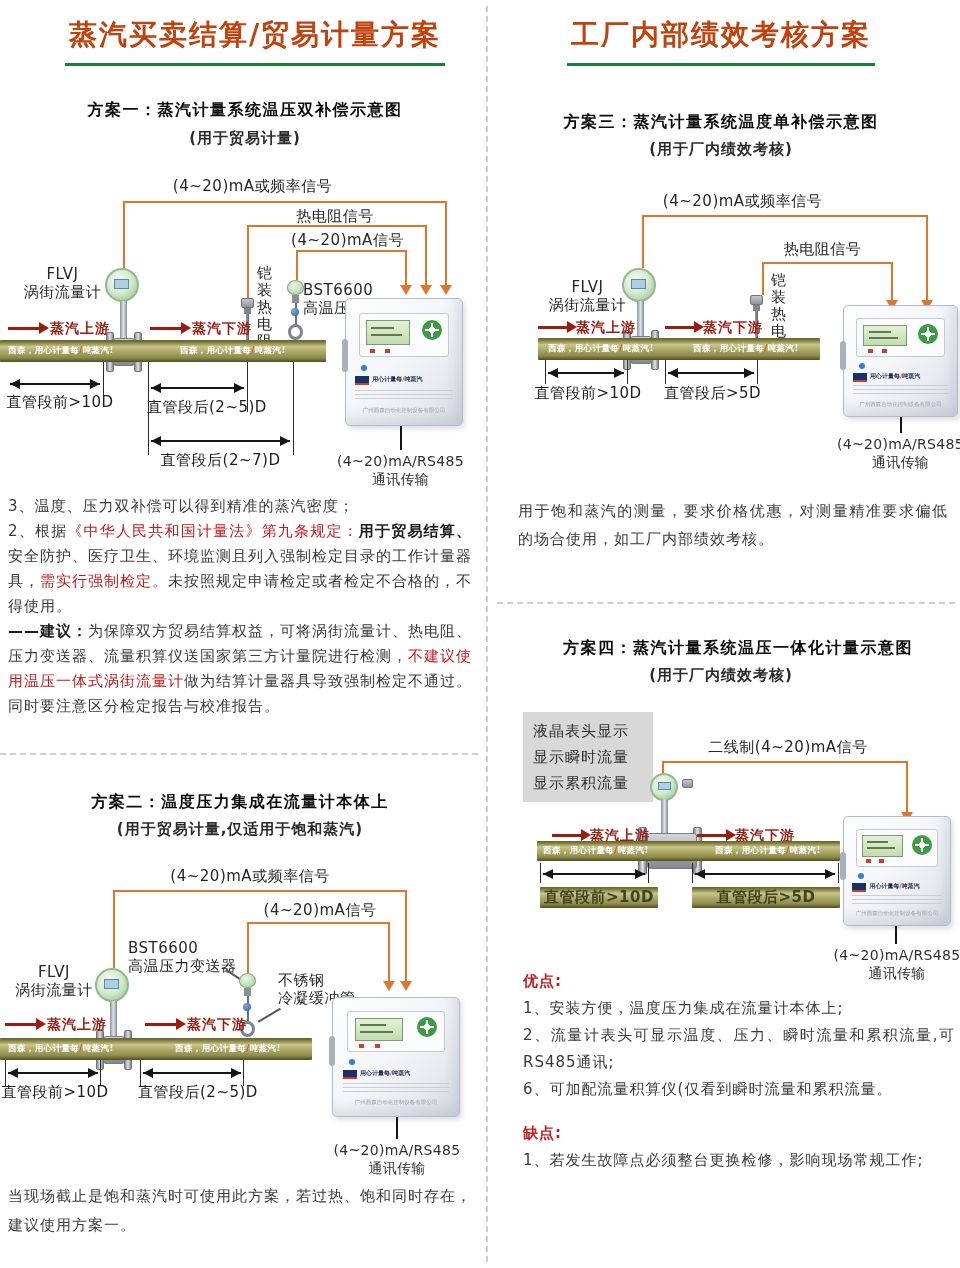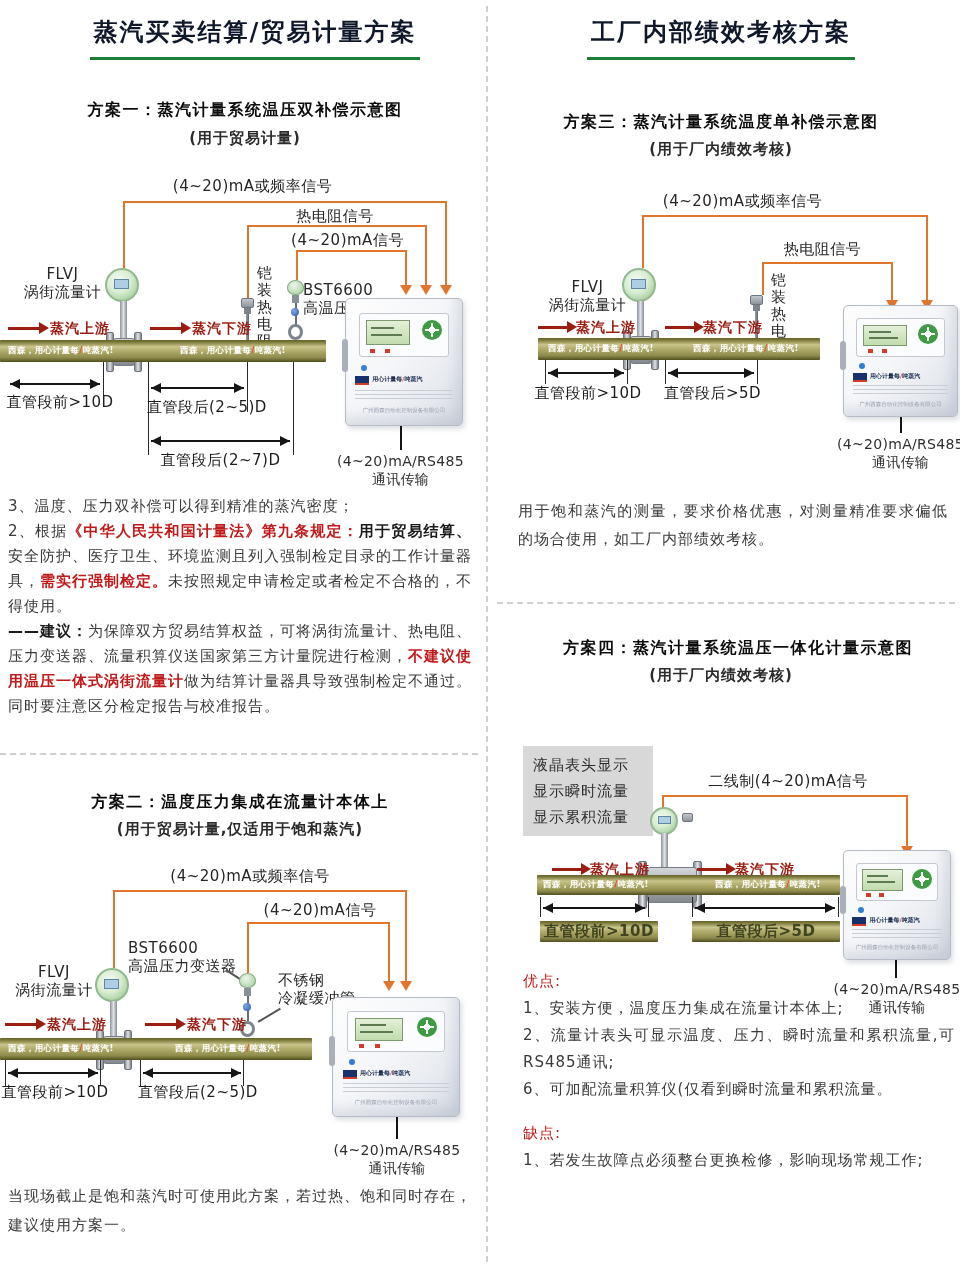--- a/index.html
+++ b/index.html
@@ -5,21 +5,21 @@
 :root{
   --green:#1a8038; --orange:#e0762c; --dred:#9b1d12; --nred:#c21a1a; --olive:#a6a25e;
 }
 *{box-sizing:border-box}
 html,body{margin:0;padding:0}
 body{width:960px;height:1268px;position:relative;background:#fff;overflow:hidden;
      font-family:"DejaVu Sans","Liberation Sans",sans-serif;color:#222}
 i{font-style:normal}
 .abs{position:absolute}
 .ctr{text-align:center}
-.hdr{font-size:24px;font-weight:bold;letter-spacing:2px;text-align:center;color:#0f172a}
+.hdr{font-size:28px;font-weight:bold;letter-spacing:2px;text-align:center;color:#c2410c}
 .hdr span{display:inline-block;padding:0 4px 9px;border-bottom:3px solid var(--green)}
 .stitle{font-size:16px;font-weight:bold;text-align:center;letter-spacing:1.5px;color:#0d0d0d;white-space:nowrap}
 .ssub{font-size:15px;font-weight:600;text-align:center;letter-spacing:1px;color:#2b2b2b;white-space:nowrap}
 .lbl{font-size:15px;color:#262626;letter-spacing:.5px;white-space:nowrap;line-height:18px}
 .hline{height:2px;background:var(--orange)}
 .vline{width:2px;background:var(--orange)}
 .oarrow{width:0;height:0;border-left:6px solid transparent;border-right:6px solid transparent;border-top:10px solid var(--orange)}
 .tick{width:1px;background:#2a2a2a}
 .dim{height:2px;background:#161616}
 .dim:before,.dim:after{content:'';position:absolute;top:-4px;width:0;height:0;border-top:5px solid transparent;border-bottom:5px solid transparent}
@@ -34,26 +34,26 @@
 .sl{color:#e8442a}
 .vtxt{font-size:15px;color:#262626;line-height:17px;text-align:center;word-break:break-all}
 .ptr{position:absolute;height:1.5px;background:#555;transform-origin:left center}
 .barlbl{font-size:15px;font-weight:bold;color:#3f4520;text-align:center;letter-spacing:.5px;white-space:nowrap}
 .commlbl{font-size:14px;color:#2f2f2f;text-align:center;letter-spacing:.3px;white-space:nowrap;line-height:18px}
 .cline{width:2px;background:#141414}
 .vdash{border-left:2px dashed #cfcfcf}
 .hdash{border-top:2px dashed #cfcfcf}
 .note{font-size:15px;line-height:25px;color:#3a3a3a;letter-spacing:1px;text-align:justify}
 .note p{margin:0}
-.red{color:var(--nred);font-weight:bold}
+.red{color:var(--nred);font-weight:normal}
 .bk{font-weight:bold;color:#1a1a1a}
 .para{font-size:15px;line-height:29px;color:#3a3a3a;letter-spacing:1px;text-align:justify}
 .plist{font-size:15px;line-height:27px;color:#3a3a3a;letter-spacing:1px;text-align:justify}
 .plist p{margin:0}
-.ptitle{font-size:15px;font-weight:normal;color:var(--nred);letter-spacing:1px}
+.ptitle{font-size:15px;font-weight:bold;color:var(--nred);letter-spacing:1px}
 .graybox{background:#d8d8d8;padding:6px 10px;font-size:15px;line-height:26px;color:#2d2d2d;letter-spacing:1px}
 
 .vm-head{position:absolute;width:34px;height:34px;border-radius:50%;border:2px solid #93b98f;
   background:radial-gradient(circle at 40% 35%,#f4fbf2 0,#d8edd2 45%,#a9cfa3 80%,#8fbc8b 100%)}
 .vm-lcd{position:absolute;left:7px;top:9px;width:15px;height:10px;background:#aecfe3;border:1px solid #5f87a5}
 .vm-neck{position:absolute;width:7px;background:linear-gradient(90deg,#8d939b,#dfe2e7 50%,#868c94)}
 .vm-fl{position:absolute;width:8px;background:linear-gradient(90deg,#878c94,#e1e4e8 50%,#7f848c);border:1px solid #6f747c;border-radius:2px}
 .vm-body{position:absolute;background:linear-gradient(180deg,#d4d7db,#9fa4ab 60%,#84898f);border:1px solid #787d85;border-radius:3px}
 .rtd-head{position:absolute;width:13px;height:10px;background:linear-gradient(180deg,#c3c8ce,#8d949c);border:1px solid #6d747c;border-radius:2px}
 .rtd-col{position:absolute;width:7px;height:6px;background:#7d848c}
@@ -396,21 +396,21 @@
     <div>(4~20)mA/RS485</div>
     <div>通讯传输</div>
   </div>
 </div>
 
 <div class="abs plist" style="left:518px;top:497px;width:430px;line-height:28px">用于饱和蒸汽的测量，要求价格优惠，对测量精准要求偏低的场合使用，如工厂内部绩效考核。</div>
 
 <div class="abs stitle" style="left:499px;top:638px;width:478px">方案四：蒸汽计量系统温压一体化计量示意图</div>
 <div class="abs ssub" style="left:482px;top:666px;width:478px">(用于厂内绩效考核)</div>
 
-<div class="abs" style="left:480px;top:722px;width:480px;height:300px">
+<div class="abs" style="left:480px;top:688px;width:480px;height:300px">
   <div class="abs graybox" style="left:43px;top:24px;width:130px">
     <div>液晶表头显示</div>
     <div>显示瞬时流量</div>
     <div>显示累积流量</div>
   </div>
 
   <div class="abs lbl ctr" style="left:228px;top:50px;width:160px">二线制(4~20)mA信号</div>
   <div class="abs hline" style="left:182px;top:73px;width:246px"></div>
   <div class="abs vline" style="left:182px;top:73px;height:22px"></div>
   <div class="abs vline" style="left:426px;top:73px;height:51px"></div>

